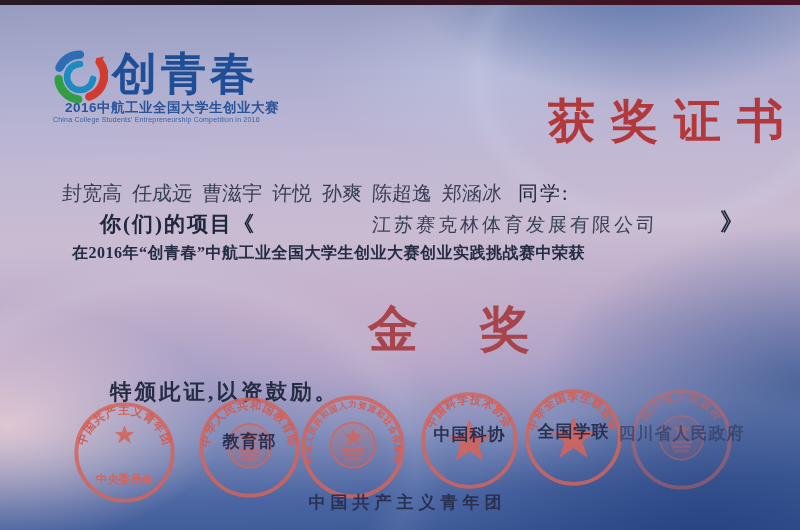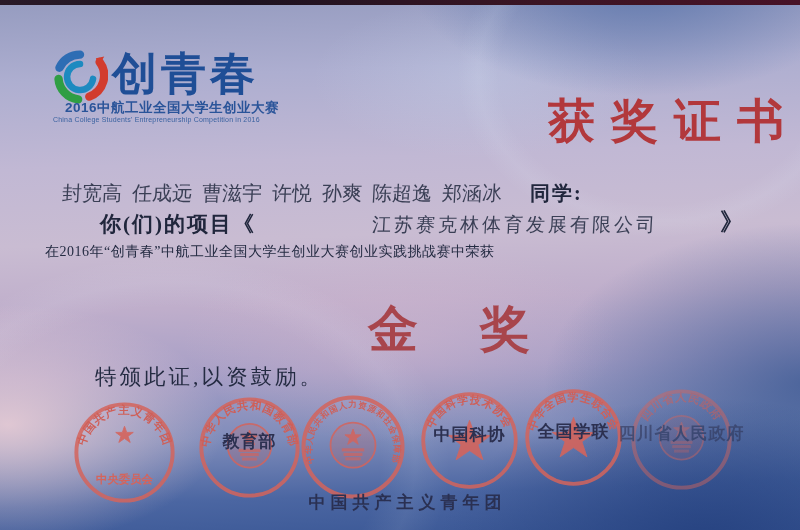--- a/index.html
+++ b/index.html
@@ -31,28 +31,28 @@
     font-size:13.5px;font-weight:bold;color:#2a5499;letter-spacing:.5px;}
   .sub-en{position:absolute;left:53px;top:112px;font-family:"Liberation Sans",sans-serif;
     font-size:7px;color:#3a62a0;letter-spacing:.2px;}
 
   .title{position:absolute;left:0;right:0;top:86px;margin:0;text-align:right;
     font-size:47px;font-weight:bold;color:#b2383c;letter-spacing:16px;text-indent:16px;}
 
   .hand{color:#3a3f55;transform:skewX(-3deg);display:inline-block;}
 
   .names-row{position:absolute;left:62px;top:176px;white-space:pre;font-size:20px;}
-  .names-row .suffix{margin-left:28px;font-weight:bold;color:#20263c;letter-spacing:2px;transform:none;}
+  .names-row .suffix{margin-left:16px;font-weight:normal;color:#20263c;letter-spacing:2px;transform:none;}
   .project-prefix{position:absolute;left:100px;top:206px;font-size:21px;font-weight:bold;color:#20263c;letter-spacing:2px;}
   .project-name{position:absolute;left:372px;top:208px;font-size:19px;letter-spacing:3px;}
   .project-suffix{position:absolute;left:720px;top:202px;font-size:24px;font-weight:bold;color:#20263c;}
-  .statement{position:absolute;left:45px;top:239px;margin:0;font-size:14px;font-weight:normal;color:#242b42;letter-spacing:.5px;}
+  .statement{position:absolute;left:72px;top:239px;margin:0;font-size:16px;font-weight:bold;color:#242b42;letter-spacing:.5px;}
   .award{position:absolute;left:368px;top:292px;display:flex;gap:62px;
     font-size:50px;font-weight:bold;color:#a8454c;}
-  .closing{position:absolute;left:95px;top:358px;margin:0;font-size:21.5px;font-weight:normal;color:#242b42;letter-spacing:3px;}
+  .closing{position:absolute;left:95px;top:358px;margin:15px;font-size:21.5px;font-weight:bold;color:#242b42;letter-spacing:3px;}
   .date{position:absolute;left:295px;top:487px;width:225px;margin:0;text-align:center;
     font-size:17px;font-weight:bold;color:#2a3052;letter-spacing:5px;}
 
   
   .seal{position:absolute;width:105px;height:105px;}
   .seal svg{position:absolute;left:0;top:0;width:100%;height:100%;}
   .seal .ring{fill:none;stroke:#d4645c;stroke-width:4.5;opacity:.85;}
   .seal .ringtext{fill:#cf5f58;font-weight:bold;letter-spacing:1px;}
   .seal .subtext{fill:#d4645c;font-size:13px;font-weight:bold;}
   .seal .emblem{fill:#d4645c;stroke:#d4645c;}

